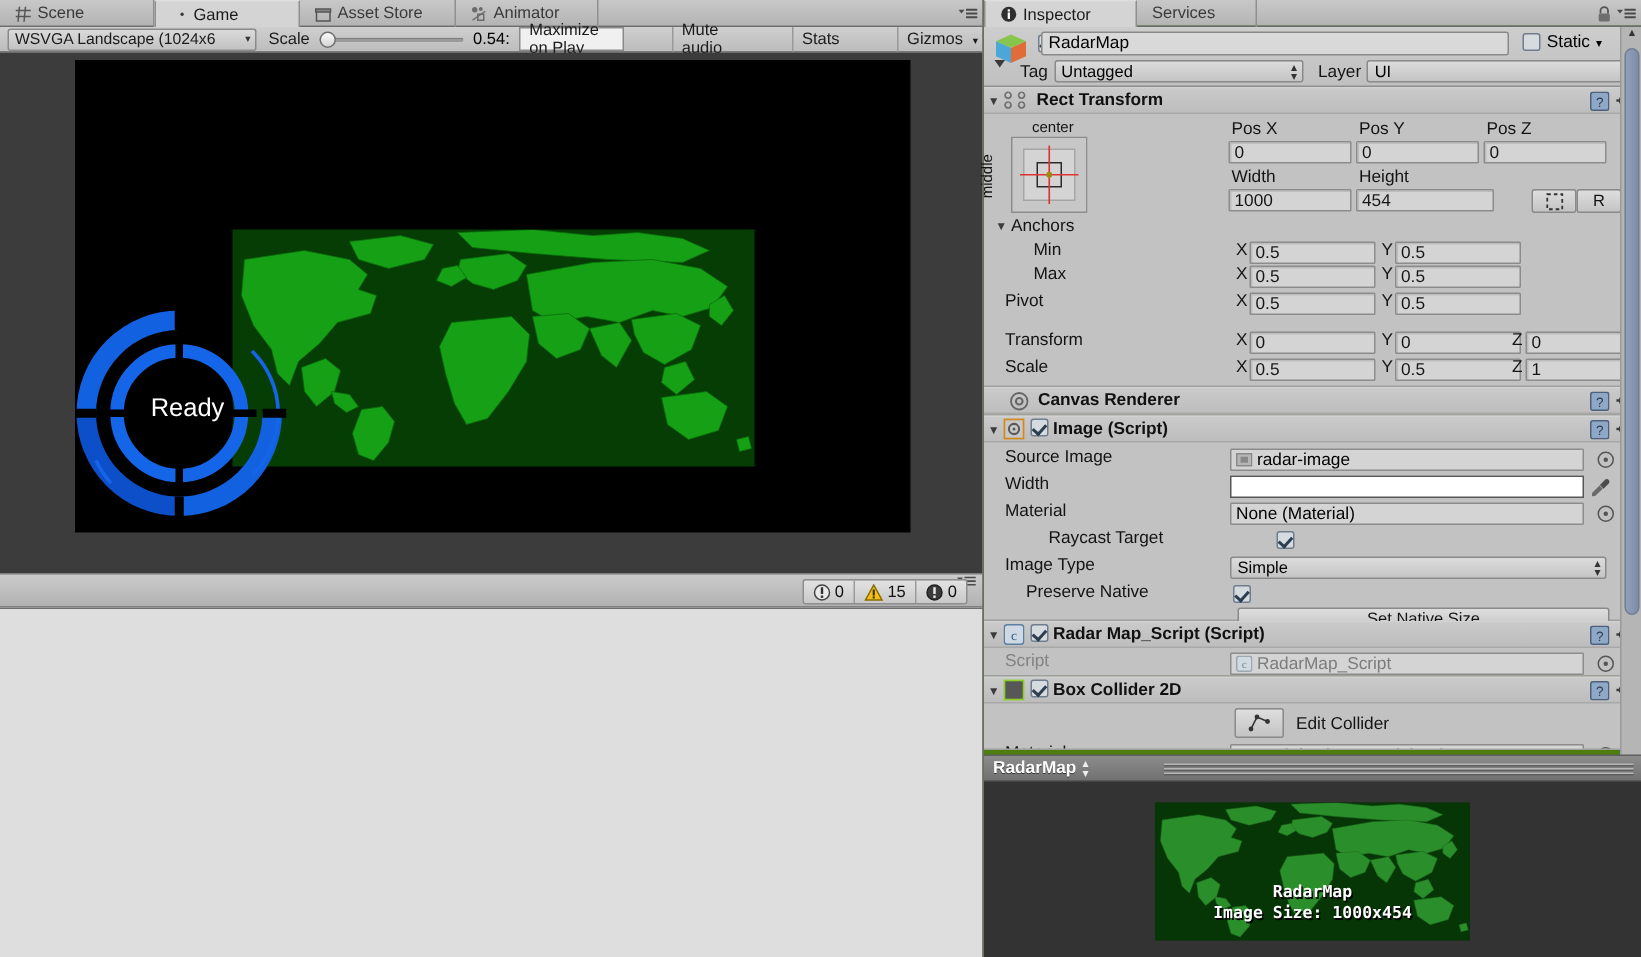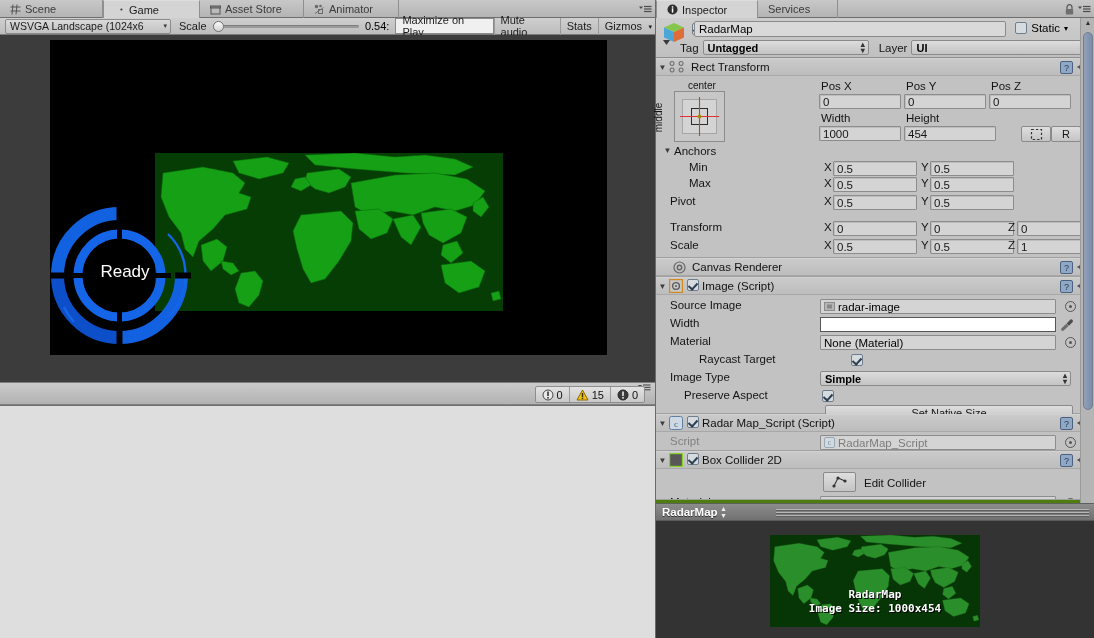--- a/index.html
+++ b/index.html
@@ -31,21 +31,21 @@
   .gtb-dd .arr { position:absolute; right:3px; font-size:7px; color:#333; }
   .gtb-lbl { margin-left:8px; font-size:11px; color:#1b1b1b; }
   .slider { position:relative; width:150px; height:14px; margin-left:6px; }
   .slider .track { position:absolute; top:6px; left:0; right:0; height:3px;
      background:#9a9a9a; border-radius:2px; border-top:1px solid #7f7f7f; }
   .slider .knob { position:absolute; top:2px; left:0px; width:11px; height:11px;
      border-radius:50%; background:#eee; border:1px solid #6f6f6f;
      background-image:linear-gradient(#fbfbfb,#d3d3d3); }
   .scaleval { margin-left:6px; font-size:11px; }
   .gtb-btn { height:17px; display:flex; align-items:center; padding:0 6px;
-     font-size:11px; border-left:1px solid #999; color:#1b1b1b; }
+     font-size:11px; border-left:1px solid #999; color:#1b1b1b;margin-left:32px; }
   .gtb-btn.on { background:#f0f0f0; border:1px solid #8a8a8a; height:16px; }
   .gtb-btn.last { position:relative; padding-right:13px; }
   .gtb-btn.last .arr { position:absolute; right:3px; top:5px; font-size:7px; }
 
   
   .gameview { position:relative; height:347px; background:#3c3c3c; overflow:hidden; }
   .gamecanvas { position:absolute; left:50px; top:5px; width:557px; height:315px;
      background:#000; overflow:hidden; }
   .mapimg { position:absolute; left:105px; top:113px; width:348px; height:158px;
      background:#053d05; overflow:hidden; }
@@ -82,30 +82,30 @@
      font-size:11.5px; padding:1px 4px; line-height:13px; }
   .chk { width:12px; height:12px; border:1px solid #6f7d8c; background:#d6dbe0;
      border-radius:2px; position:relative; display:inline-block; }
   .chk.on:after { content:""; position:absolute; left:2px; top:1px; width:4px; height:7px;
      border:solid #2c3e50; border-width:0 2px 2px 0; transform:rotate(42deg); }
   .staticbox { position:absolute; right:26px; top:4px; display:flex; align-items:center; gap:4px; font-size:11.5px; }
   .rowlabel { font-size:11.5px; color:#151515; }
   .tagrow { position:absolute; left:24px; top:22px; display:flex; align-items:center; gap:4px; width:408px;}
   .popup { height:15px; background:#cfcfcf; border:1px solid #8a8a8a; border-radius:2px;
      position:relative; font-size:11px; padding:1px 4px; line-height:12px;
-     background-image:linear-gradient(#dcdcdc,#c4c4c4);font-weight:bold; }
+     background-image:linear-gradient(#dcdcdc,#c4c4c4); }
   .popup .updown { position:absolute; right:3px; top:1px; font-size:8px; line-height:6px; color:#333;}
 
   
   .comp { position:relative; background:#c2c2c2; border-bottom:1px solid #a0a0a0; }
   .comp-hdr { position:relative; height:18px; display:flex; align-items:center;
      background-image:linear-gradient(#cacaca,#bdbdbd); border-bottom:1px solid #a8a8a8;
      border-top:1px solid #d2d2d2; }
   .foldout { width:13px; text-align:center; font-size:8px; color:#3c3c3c; }
-  .comp-title { font-size:11.5px; font-weight:normal; color:#111; }
+  .comp-title { font-size:11.5px; font-weight:bold; color:#111; }
   .hdr-right { position:absolute; right:4px; top:2px; display:flex; gap:4px; align-items:center;}
   .icbtn { width:13px; height:13px; }
 
   .prow { position:relative; height:16px; }
   .plabel { position:absolute; font-size:11.5px; color:#141414; }
   .field { position:absolute; height:15px; background:#d4d4d4; border:1px solid #8c8c8c;
      border-radius:1px; font-size:11.5px; padding:0 3px; line-height:14px; color:#151515;
      box-shadow:inset 1px 1px 0 #bdbdbd; }
   .axis { position:absolute; font-size:11.5px; color:#141414; }
   .btnflat { position:absolute; height:16px; border:1px solid #8a8a8a; border-radius:2px;
@@ -677,21 +677,21 @@
 
       <div class="prow" style="position:absolute;top:94px;left:0;width:439px;">
         <span class="plabel" style="left:14px;">Image Type</span>
         <span class="popup" style="position:absolute;left:164px;top:0;width:251px;">
           <span>Simple</span>
           <span class="updown">▴<br>▾</span>
         </span>
       </div>
 
       <div class="prow" style="position:absolute;top:112px;left:0;width:439px;">
-        <span class="plabel" style="left:28px;">Preserve Aspect</span>
+        <span class="plabel" style="left:28px;">Preserve Native</span>
         <span style="position:absolute;left:166px;top:1px;">
           <span class="chk on"></span>
         </span>
       </div>
 
       <span class="btnflat" style="left:169px;top:128px;width:248px;height:15px;">
         <span>Set Native Size</span>
       </span>
     </div>
 

